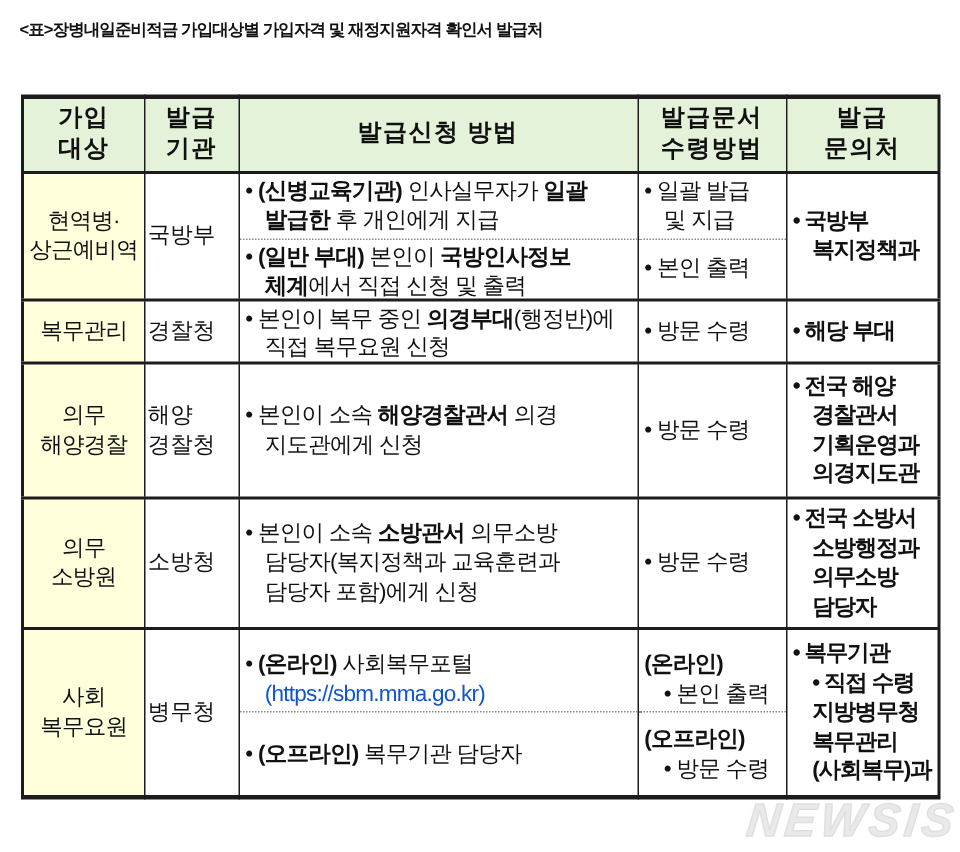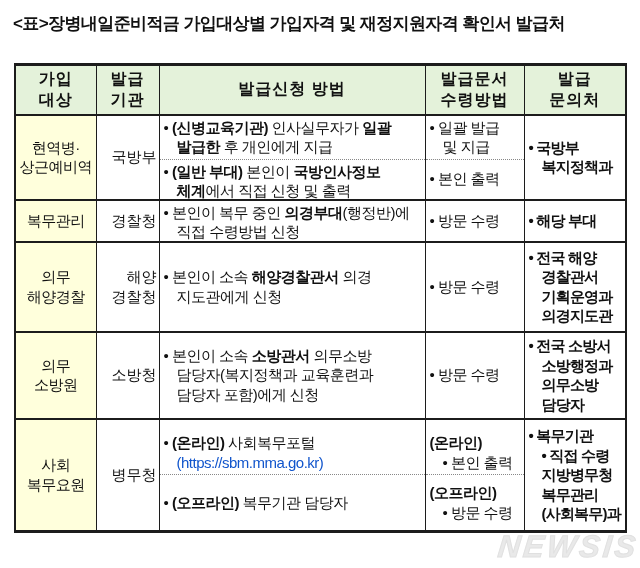--- a/index.html
+++ b/index.html
@@ -13,42 +13,42 @@
   }
   *{box-sizing:border-box;}
   html,body{margin:0;padding:0;}
   body{
     width:640px;height:568px;position:relative;background:#ffffff;
     font-family:"Liberation Sans","DejaVu Sans",sans-serif;color:var(--text);
     overflow:hidden;
   }
   .page-title{
     position:absolute;left:13px;top:12px;width:615px;
-    font-size:17px;font-weight:bold;letter-spacing:-0.6px;white-space:nowrap;
+    font-size:11px;font-weight:bold;letter-spacing:-0.6px;white-space:nowrap;
   }
   table.info-table{
     position:absolute;left:14px;top:63px;width:611px;
     border-collapse:collapse;table-layout:fixed;
     border:2px solid var(--border);
     border-top-width:3px;border-bottom-width:3px;
     font-size:15px;line-height:1.3;
   }
   table.info-table tr{border-top:2px solid var(--border);}
   table.info-table th,
   table.info-table td{border:1px solid var(--border);padding:1px 2px;overflow:hidden;}
   table.info-table th{
     background:var(--header-bg);font-weight:bold;font-size:16px;
     text-align:center;vertical-align:middle;letter-spacing:1px;
   }
   td.c-target{
     background:var(--label-bg);text-align:center;vertical-align:middle;
     letter-spacing:-0.5px;
     margin-left:48px;
   }
-  td.c-agency{text-align:right;vertical-align:middle;}
+  td.c-agency{text-align:left;vertical-align:middle;}
   td.c-method,td.c-receive,td.c-contact{padding:0;position:relative;vertical-align:middle;}
   .sections{position:absolute;top:0;left:0;right:0;bottom:0;display:flex;flex-direction:column;}
   .section{flex:1;display:flex;flex-direction:column;justify-content:center;padding:2px 4px;}
   .section.divided{border-bottom:1px dotted var(--dotted);justify-content:flex-end;}
   .item{margin:0;padding-left:13px;text-indent:-13px;text-align:left;letter-spacing:-0.5px;}
   .c-contact .item{letter-spacing:-0.8px;font-weight:bold;}
   .b{font-weight:bold;}
   .link{color:var(--link);cursor:pointer;}
   .watermark{
     position:absolute;right:2px;top:529px;
@@ -110,21 +110,21 @@
             </div>
           </div>
         </td>
       </tr>
       <tr style="height: 42px;">
         <td class="c-target">복무관리</td>
         <td class="c-agency">경찰청</td>
         <td class="c-method">
           <div class="sections">
             <div class="section">
-              <p class="item"><span>• 본인이 복무 중인 </span><span class="b">의경부대</span><span>(행정반)에</span><br><span>직접 수령방법 신청</span></p>
+              <p class="item"><span>• 본인이 복무 중인 </span><span class="b">의경부대</span><span>(행정반)에</span><br><span>직접 복무요원 신청</span></p>
             </div>
           </div>
         </td>
         <td class="c-receive">
           <div class="sections">
             <div class="section">
               <p class="item"><span>• 방문 수령</span></p>
             </div>
           </div>
         </td>

